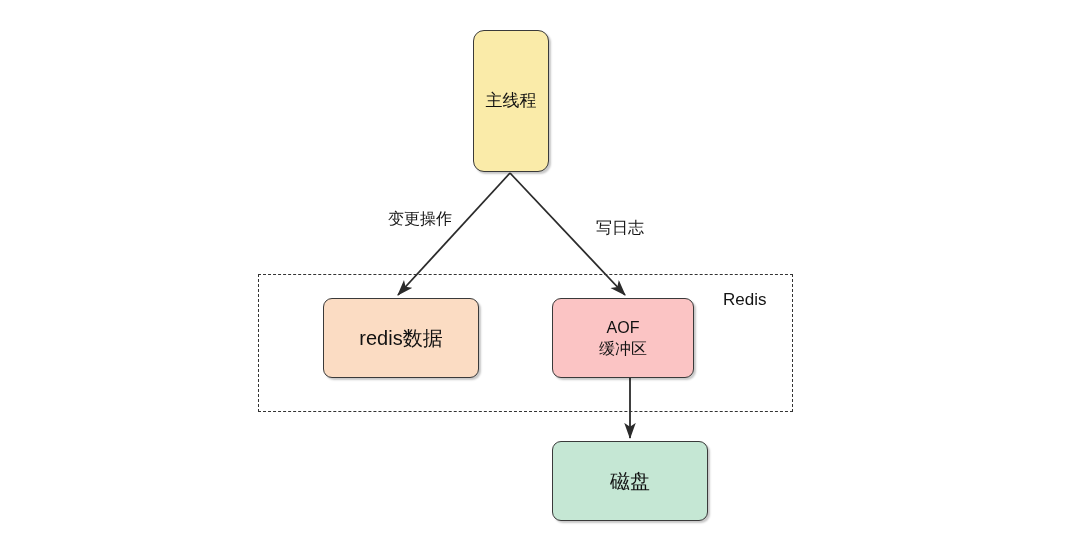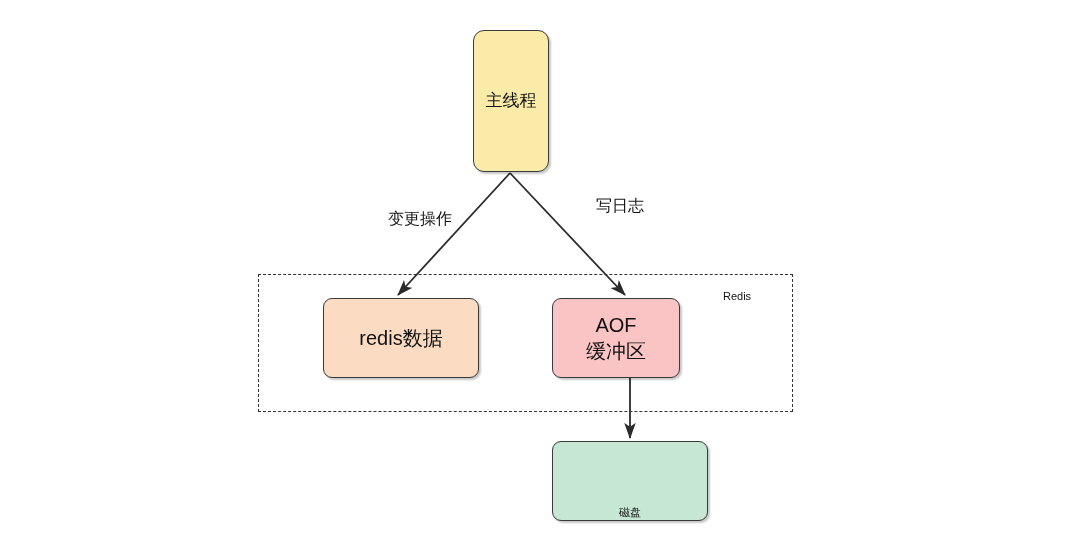--- a/index.html
+++ b/index.html
@@ -60,58 +60,57 @@
     left: 323px;
     top: 298px;
     width: 156px;
     height: 80px;
     background: #FBDCC3;
     font-size: 20px;
   }
   #node-aof-buffer {
     left: 552px;
     top: 298px;
-    width: 128px;
+    width: 142px;
     height: 80px;
     background: #FBC4C4;
-    font-size: 20px;
+    font-size: 16px;
   }
   #node-disk {
     left: 552px;
     top: 441px;
     width: 156px;
     height: 80px;
     background: #C5E7D4;
-    font-size: 11px;
-    align-items: flex-end;
+    font-size: 20px;
   }
   #group-redis-boundary {
     position: absolute;
     left: 258px;
     top: 274px;
     width: 535px;
     height: 138px;
     box-sizing: border-box;
     border: 1.4px dashed #333333;
     background: transparent;
     z-index: 1;
   }
   .edge-label {
     position: absolute;
     font-size: 16px;
     color: #141414;
     white-space: nowrap;
     z-index: 4;
   }
   #label-change-op { left: 360px; top: 209px; margin-left: 28px; }
-  #label-write-log  { left: 596px; top: 196px; text-align: center; }
+  #label-write-log  { left: 596px; top: 218px; text-align: center; }
   #label-group-redis {
     left: 723px;
     top: 290px;
-    font-size: 11px;
+    font-size: 17px;
     color: #141414;
   }
 </style>
 </head>
 <body>
 
 <div id="canvas">
 
   <div id="group-redis-boundary"></div>
 

